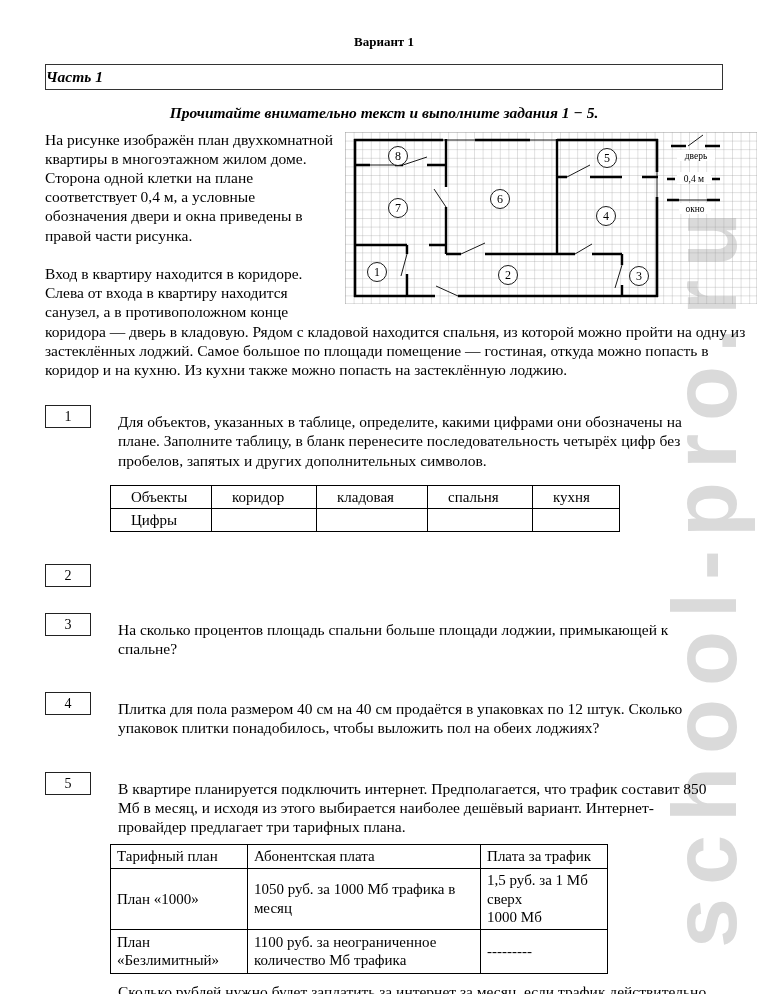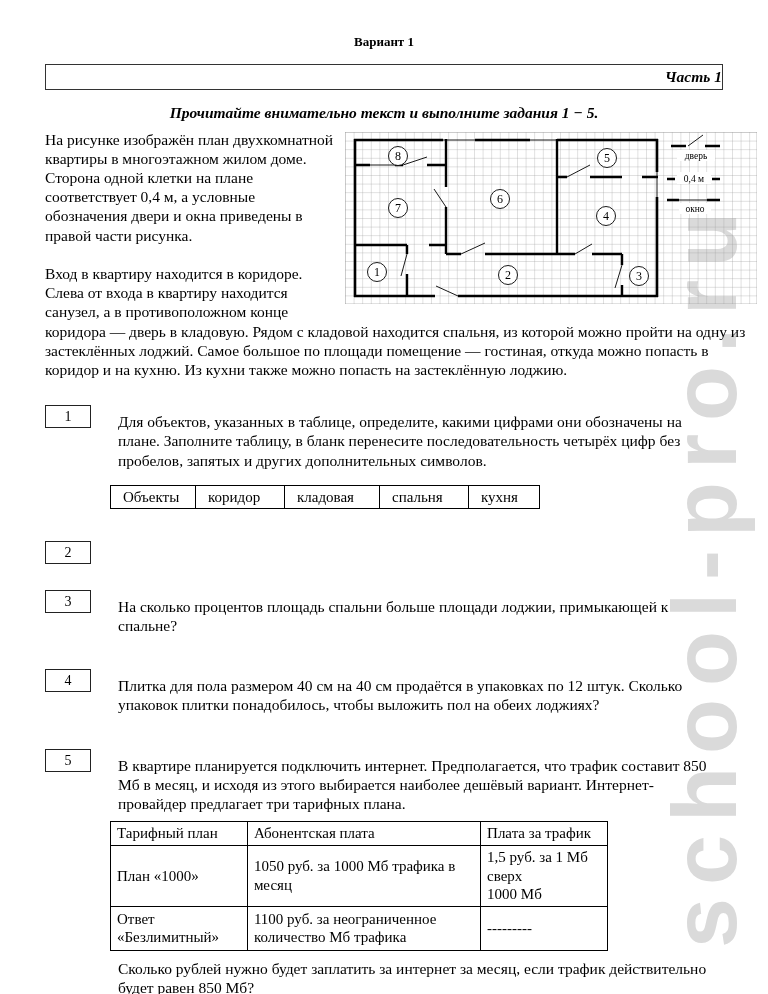--- a/index.html
+++ b/index.html
@@ -3,35 +3,35 @@
 <meta charset="utf-8">
 <style>
   html,body{margin:0;padding:0;background:#fff;}
   body{width:768px;height:994px;position:relative;overflow:hidden;
        font-family:"Liberation Serif",serif;font-size:15.5px;color:#000;line-height:1.24;}
   .watermark{position:absolute;left:650px;top:948px;transform:rotate(-90deg);
        transform-origin:0 0;font-family:"Liberation Sans",sans-serif;font-weight:bold;
        font-size:90px;letter-spacing:13px;color:#dadada;z-index:0;white-space:nowrap;}
   .content{position:relative;z-index:1;padding:34px 45px 0 45px;}
   .doc-title{text-align:center;font-weight:bold;font-size:13px;margin:0 0 14px 0;}
-  .part-box{border:1px solid #333;text-align:right;font-weight:bold;font-style:italic;
+  .part-box{border:1px solid #333;text-align:left;font-weight:bold;font-style:italic;
        padding:2px 0 3px 0;margin:0 0 13px 0;}
   .instruction{text-align:center;font-weight:bold;font-style:italic;margin:0 0 7px 0;}
   .intro{margin-right:-34px;}
   .plan-figure{float:right;width:412px;height:172px;margin:2px 0 6px 8px;}
   .intro p{margin:0;}
   .intro p.p2{margin-top:19px;}
   .clear{clear:both;}
   .question{display:flex;gap:19px;margin-top:25px;align-items:flex-start;}
   .qbox{width:44px;height:21px;border:1px solid #222;flex-shrink:0;display:flex;
        align-items:center;justify-content:center;font-size:14px;margin-top:1px;}
   .qtext{flex:1;}
   .qtext p{margin:8px;}
   table{border-collapse:collapse;font-size:15px;}
-  td,th{border:1px solid #000;padding:1px 12px;font-weight:normal;text-align:left;
+  td,th{border:1px solid #000;padding:1px 20px;font-weight:normal;text-align:left;
        vertical-align:middle;}
   .objects-table{margin-top:15px;}
   .objects-table td,.objects-table th{height:20px;}
   .objects-table .c0{width:60px;}  .objects-table .c1{width:64px;}
   .objects-table .c2{width:70px;}  .objects-table .c3{width:64px;}
   .objects-table .c4{width:46px;margin-top:44px;}
   .tariff-table{margin-top:5px;width:498px;}
   .tariff-table td,.tariff-table th{white-space:pre-line;padding:2px 6px;}
   .tariff-table .tc0{width:138px;} .tariff-table .tc1{width:296px;}
   .tariff-table .tc2{width:158px;}
@@ -163,20 +163,27 @@
       <p>Для объектов, указанных в таблице, определите, какими цифрами они обозначены на плане. Заполните таблицу, в бланк перенесите последовательность четырёх цифр без пробелов, запятых и других дополнительных символов.</p>
       <table class="objects-table">
         <tbody>
             <tr>
           <th class="c0">Объекты</th>
           <th class="c1">коридор</th>
           <th class="c2">кладовая</th>
           <th class="c3">спальня</th>
           <th class="c4">кухня</th>
         </tr>
+        <tr>
+          <td>Цифры</td>
+          <td></td>
+          <td></td>
+          <td></td>
+          <td></td>
+        </tr>
       </tbody>
         </table>
     </div>
   </div>
 
   <div class="question" style="margin-top:31px;">
     <div class="qbox">2</div>
   </div>
 
   <div class="question">
@@ -204,21 +211,21 @@
           <th class="tc1">Абонентская плата</th>
           <th class="tc2">Плата за трафик</th>
         </tr>
         <tr>
           <td>План «1000»</td>
           <td>1050 руб. за 1000 Мб трафика в месяц</td>
           <td>1,5 руб. за 1 Мб сверх
 1000 Мб</td>
         </tr>
         <tr>
-          <td>Ответ
+          <td>План
 «Безлимитный»</td>
           <td>1100 руб. за неограниченное количество Мб трафика</td>
           <td>---------</td>
         </tr>
       </tbody>
         </table>
       <p class="followup">Сколько рублей нужно будет заплатить за интернет за месяц, если трафик действительно будет равен 850 Мб?</p>
     </div>
   </div>
 

